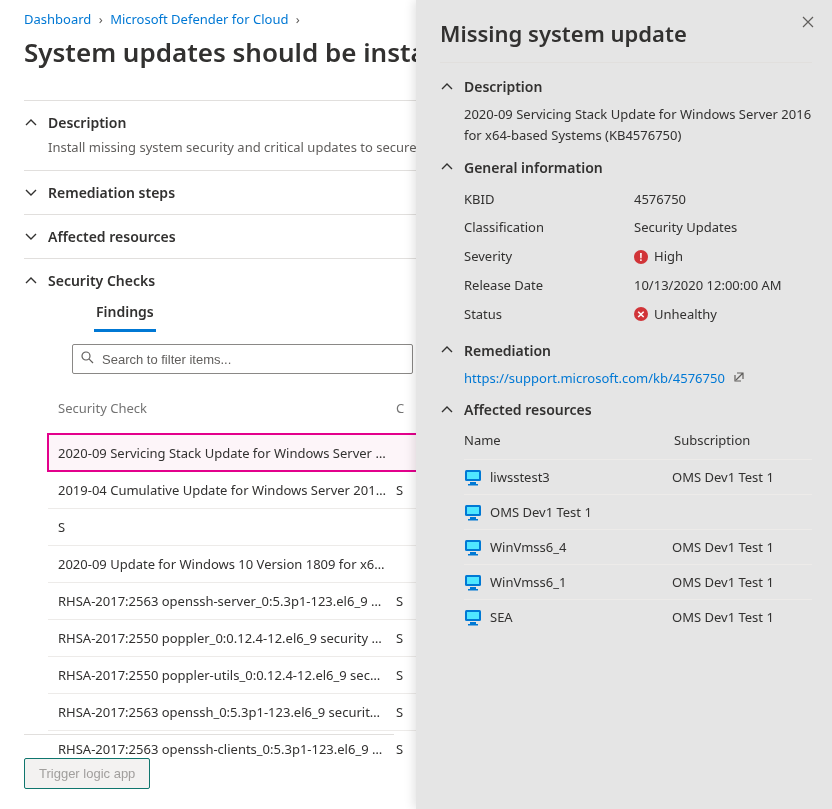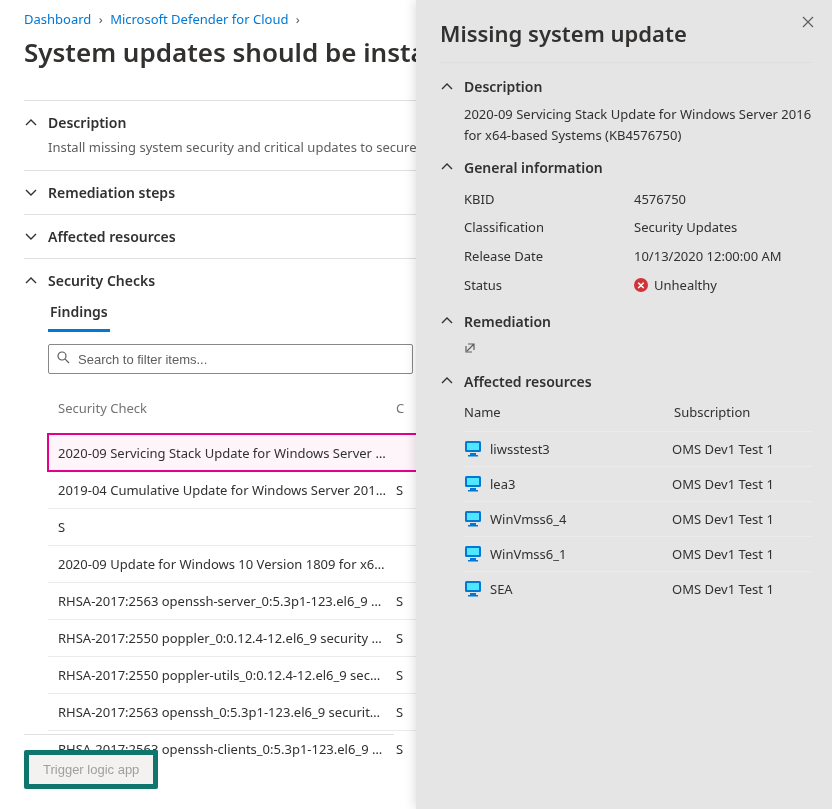--- a/index.html
+++ b/index.html
@@ -34,29 +34,30 @@
     display: flex; align-items: center; gap: 10px;
     font-weight: 600; font-size: 14px;
     cursor: pointer;
   }
   .chev { width: 14px; display:inline-flex; justify-content:center; color:#323130; }
   .section-body.desc { color:#605e5c; font-size:13px; padding: 6px 0 2px 24px; }
 
   .findings-tabs { margin: 6px 0 0 24px; }
   .tab {
     display:inline-block; padding: 6px 2px 8px; font-size:14px; font-weight:600;
-    border-bottom: 3px solid #0078d4; color:#323130;
+    border-bottom: 3px solid #0078d4; color:#323130;margin-left:46px;
   }
 
   .search-wrap { margin: 12px 0 0 24px; width: 365px; }
   .search {
     display:flex; align-items:center; gap:6px;
     border:1px solid #8a8886; border-radius:2px; padding:4px 8px; height:30px;
     color:#605e5c;
     background:#fff;
+    margin-left:24px;
   }
   .search input {
     border:0; outline:0; flex:1; font-size:13px; color:#323130; background:transparent;
   }
   .search input::placeholder { color:#605e5c; }
 
   .table { margin: 8px 0 0 24px; width: 370px; }
   .th { font-size:13px; color:#737373; padding:8px 10px; font-weight:400; }
   .row {
     padding: 9px 10px; font-size:13px;
@@ -67,21 +68,21 @@
   }
   .row .cell1 { flex: 0 0 328px; white-space:nowrap; overflow:hidden; text-overflow:ellipsis; }
   .row .cell2 { flex: 0 0 10px; }
   .row.selected {
     outline: 2px solid #e3008c; outline-offset:-1px;
     background: #fdf5f9;
   }
 
   .footer-btn-wrap { position:absolute; left:24px; bottom:20px; }
   .footer-btn {
-    background:#f3f2f1; border:5px solid #0f766e; color:#a19f9d;
+    background:#f3f2f1; border:1px solid #0f766e; color:#a19f9d;
     padding: 7px 14px; font-size:13px; border-radius:2px;
   }
 
   .bottom-divider {
     position:absolute; left:24px; bottom:74px; width:370px; border-top:1px solid #e1dfdd;
   }
 
   
   .panel {
     position:absolute; top:0; right:0; bottom:0;
@@ -313,20 +314,27 @@
   <div class="p-body">
     <div class="kv">
         <div class="k">KBID</div>
         <div class="v">4576750</div>
       </div>
     <div class="kv">
         <div class="k">Classification</div>
         <div class="v">Security Updates</div>
       </div>
     <div class="kv">
+      <div class="k">Severity</div>
+      <div class="v">
+          <span class="dot-red">!</span>
+          <span>High</span>
+        </div>
+    </div>
+    <div class="kv">
         <div class="k">Release Date</div>
         <div class="v">10/13/2020 12:00:00 AM</div>
       </div>
     <div class="kv">
       <div class="k">Status</div>
       <div class="v">
           <span class="x-red">✕</span>
           <span>Unhealthy</span>
         </div>
     </div>
@@ -334,20 +342,21 @@
 
   <div class="p-sec-header">
     <span class="chev">
         <svg width="12" height="12">
           <use href="#chev-up"></use>
         </svg>
       </span>
     <span>Remediation</span>
   </div>
   <div class="p-body remed-link">
+    <a href="#">https://support.microsoft.com/kb/4576750</a>
     <span style="color:#605e5c"><svg width="12" height="12">
           <use href="#ext"></use>
         </svg></span>
   </div>
 
   <div class="p-sec-header">
     <span class="chev">
         <svg width="12" height="12">
           <use href="#chev-up"></use>
         </svg>
@@ -368,21 +377,20 @@
           </div>
           <div class="c1">liwsstest3</div>
           <div class="c2">OMS Dev1 Test 1</div>
         </div>
         <div class="res-row">
           <div class="ic">
             <svg width="18" height="17">
               <use href="#vm"></use>
             </svg>
           </div>
-          <div class="c1">lea3</div>
           <div class="c2">OMS Dev1 Test 1</div>
         </div>
         <div class="res-row">
           <div class="ic">
             <svg width="18" height="17">
               <use href="#vm"></use>
             </svg>
           </div>
           <div class="c1">WinVmss6_4</div>
           <div class="c2">OMS Dev1 Test 1</div>

